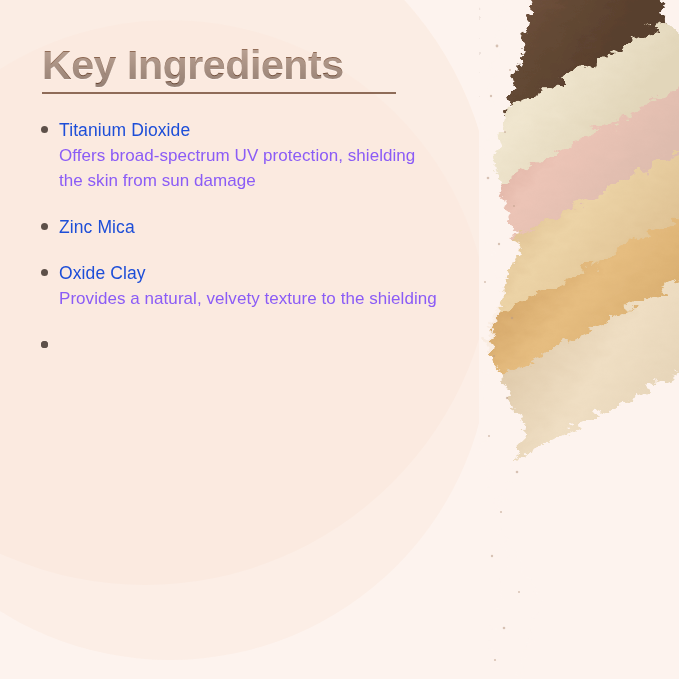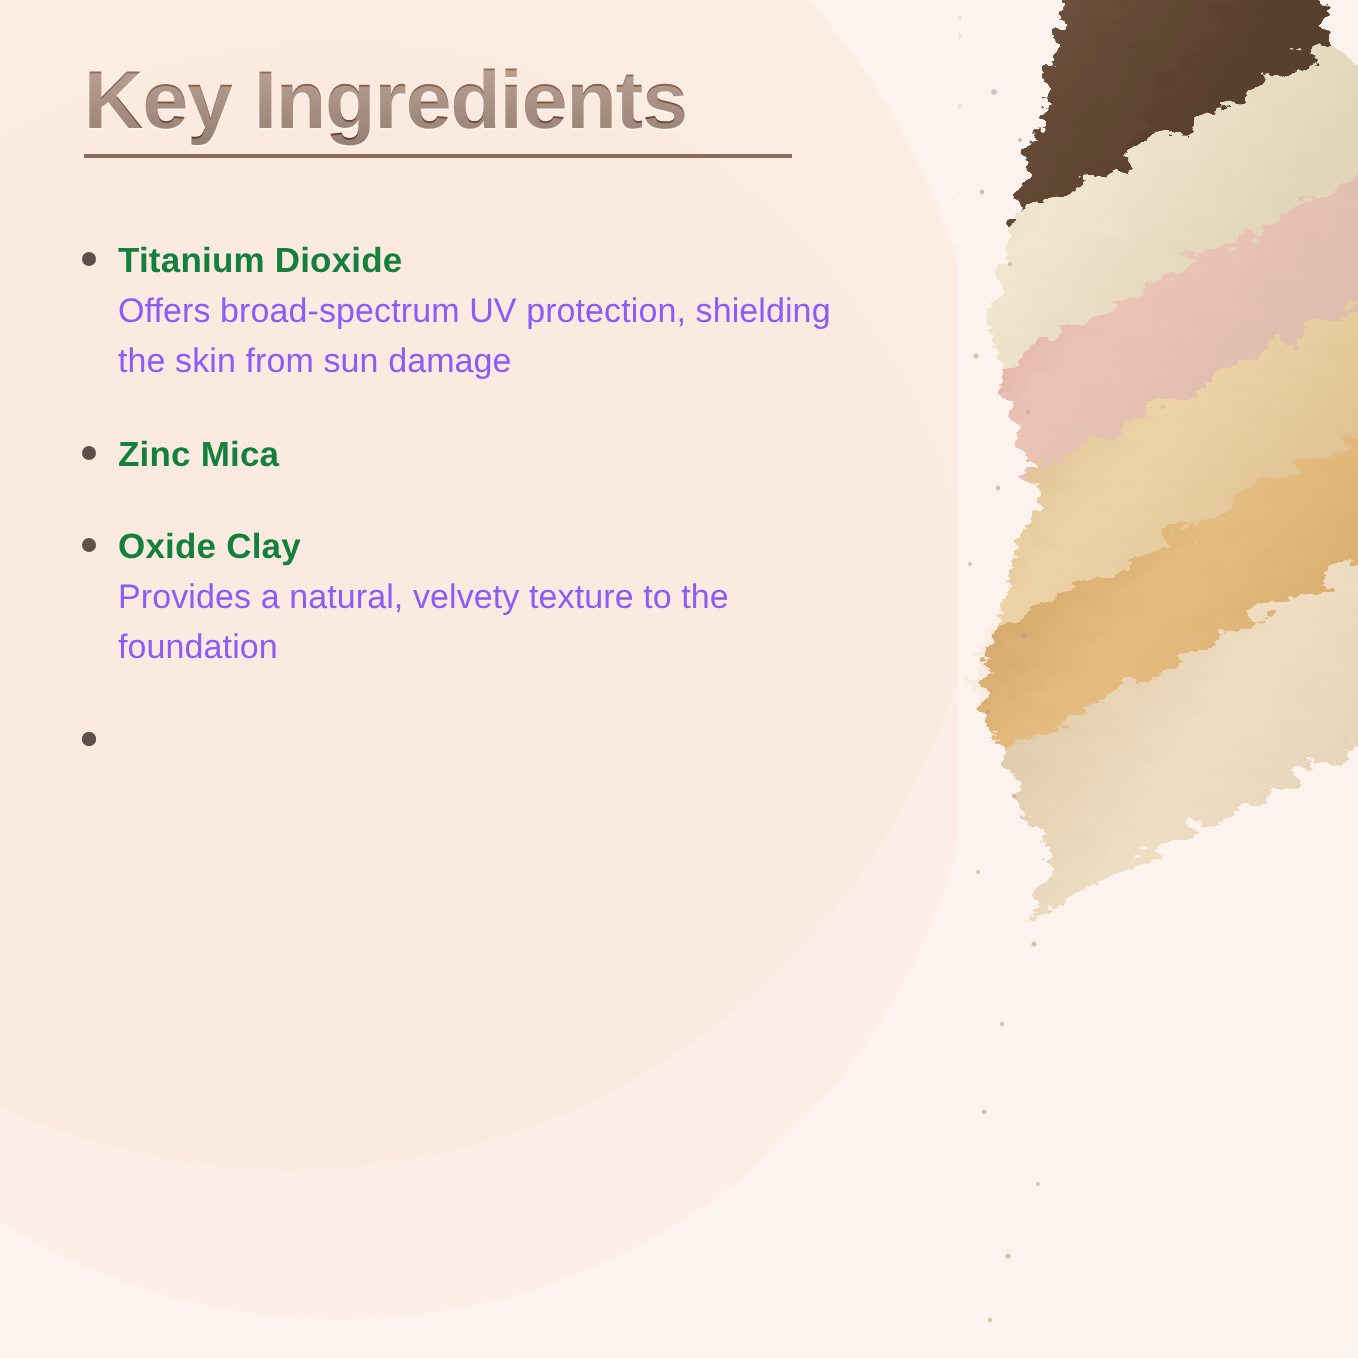--- a/index.html
+++ b/index.html
@@ -40,21 +40,21 @@
     width: 640px;
     height: 640px;
     background: #fbe8dd;
     opacity: .45;
   }
 
   
   .title-wrap {
     position: absolute;
     left: 42px;
-    top: 26px;
+    top: 41px;
     width: 400px;
   }
   .title {
     margin: 0;
     font-size: 41px;
     font-weight: 700;
     letter-spacing: -0.4px;
     line-height: 48px;
     color: #6b4a3a;
     background: linear-gradient(180deg, #9f7b67 0%, #8a654f 32%, #6f4c38 70%, #5b3b2a 100%);
@@ -94,23 +94,23 @@
     left: 3px;
     top: 8px;
     width: 7px;
     height: 7px;
     border-radius: 50%;
     background: #5d5049;
   }
   .item-name {
     display: block;
     font-size: 17.5px;
-    font-weight: 700;
+    font-weight: 400;
     line-height: 24px;
-    color: #15803d;
+    color: #1d4ed8;
     letter-spacing: .1px;
   }
   .item-desc {
     display: block;
     font-size: 17px;
     font-weight: 400;
     line-height: 25px;
     color: #8b5cf6;
     letter-spacing: .05px;
     margin-top: 1px;
@@ -146,21 +146,21 @@
       <span class="item-name">Titanium Dioxide</span>
       <span class="item-desc">Offers broad-spectrum UV protection, shielding the skin from sun damage</span>
     </li>
     <li class="item">
       <span class="bullet"></span>
       <span class="item-name">Zinc Mica</span>
     </li>
     <li class="item">
       <span class="bullet"></span>
       <span class="item-name">Oxide Clay</span>
-      <span class="item-desc">Provides a natural, velvety texture to the foundation</span>
+      <span class="item-desc">Provides a natural, velvety texture to the shielding</span>
     </li>
     <li class="item">
       <span class="bullet"></span>
     </li>
     <li class="item">
       <span class="bullet"></span>
     </li>
   </ul>
 
   <div class="swatch">

